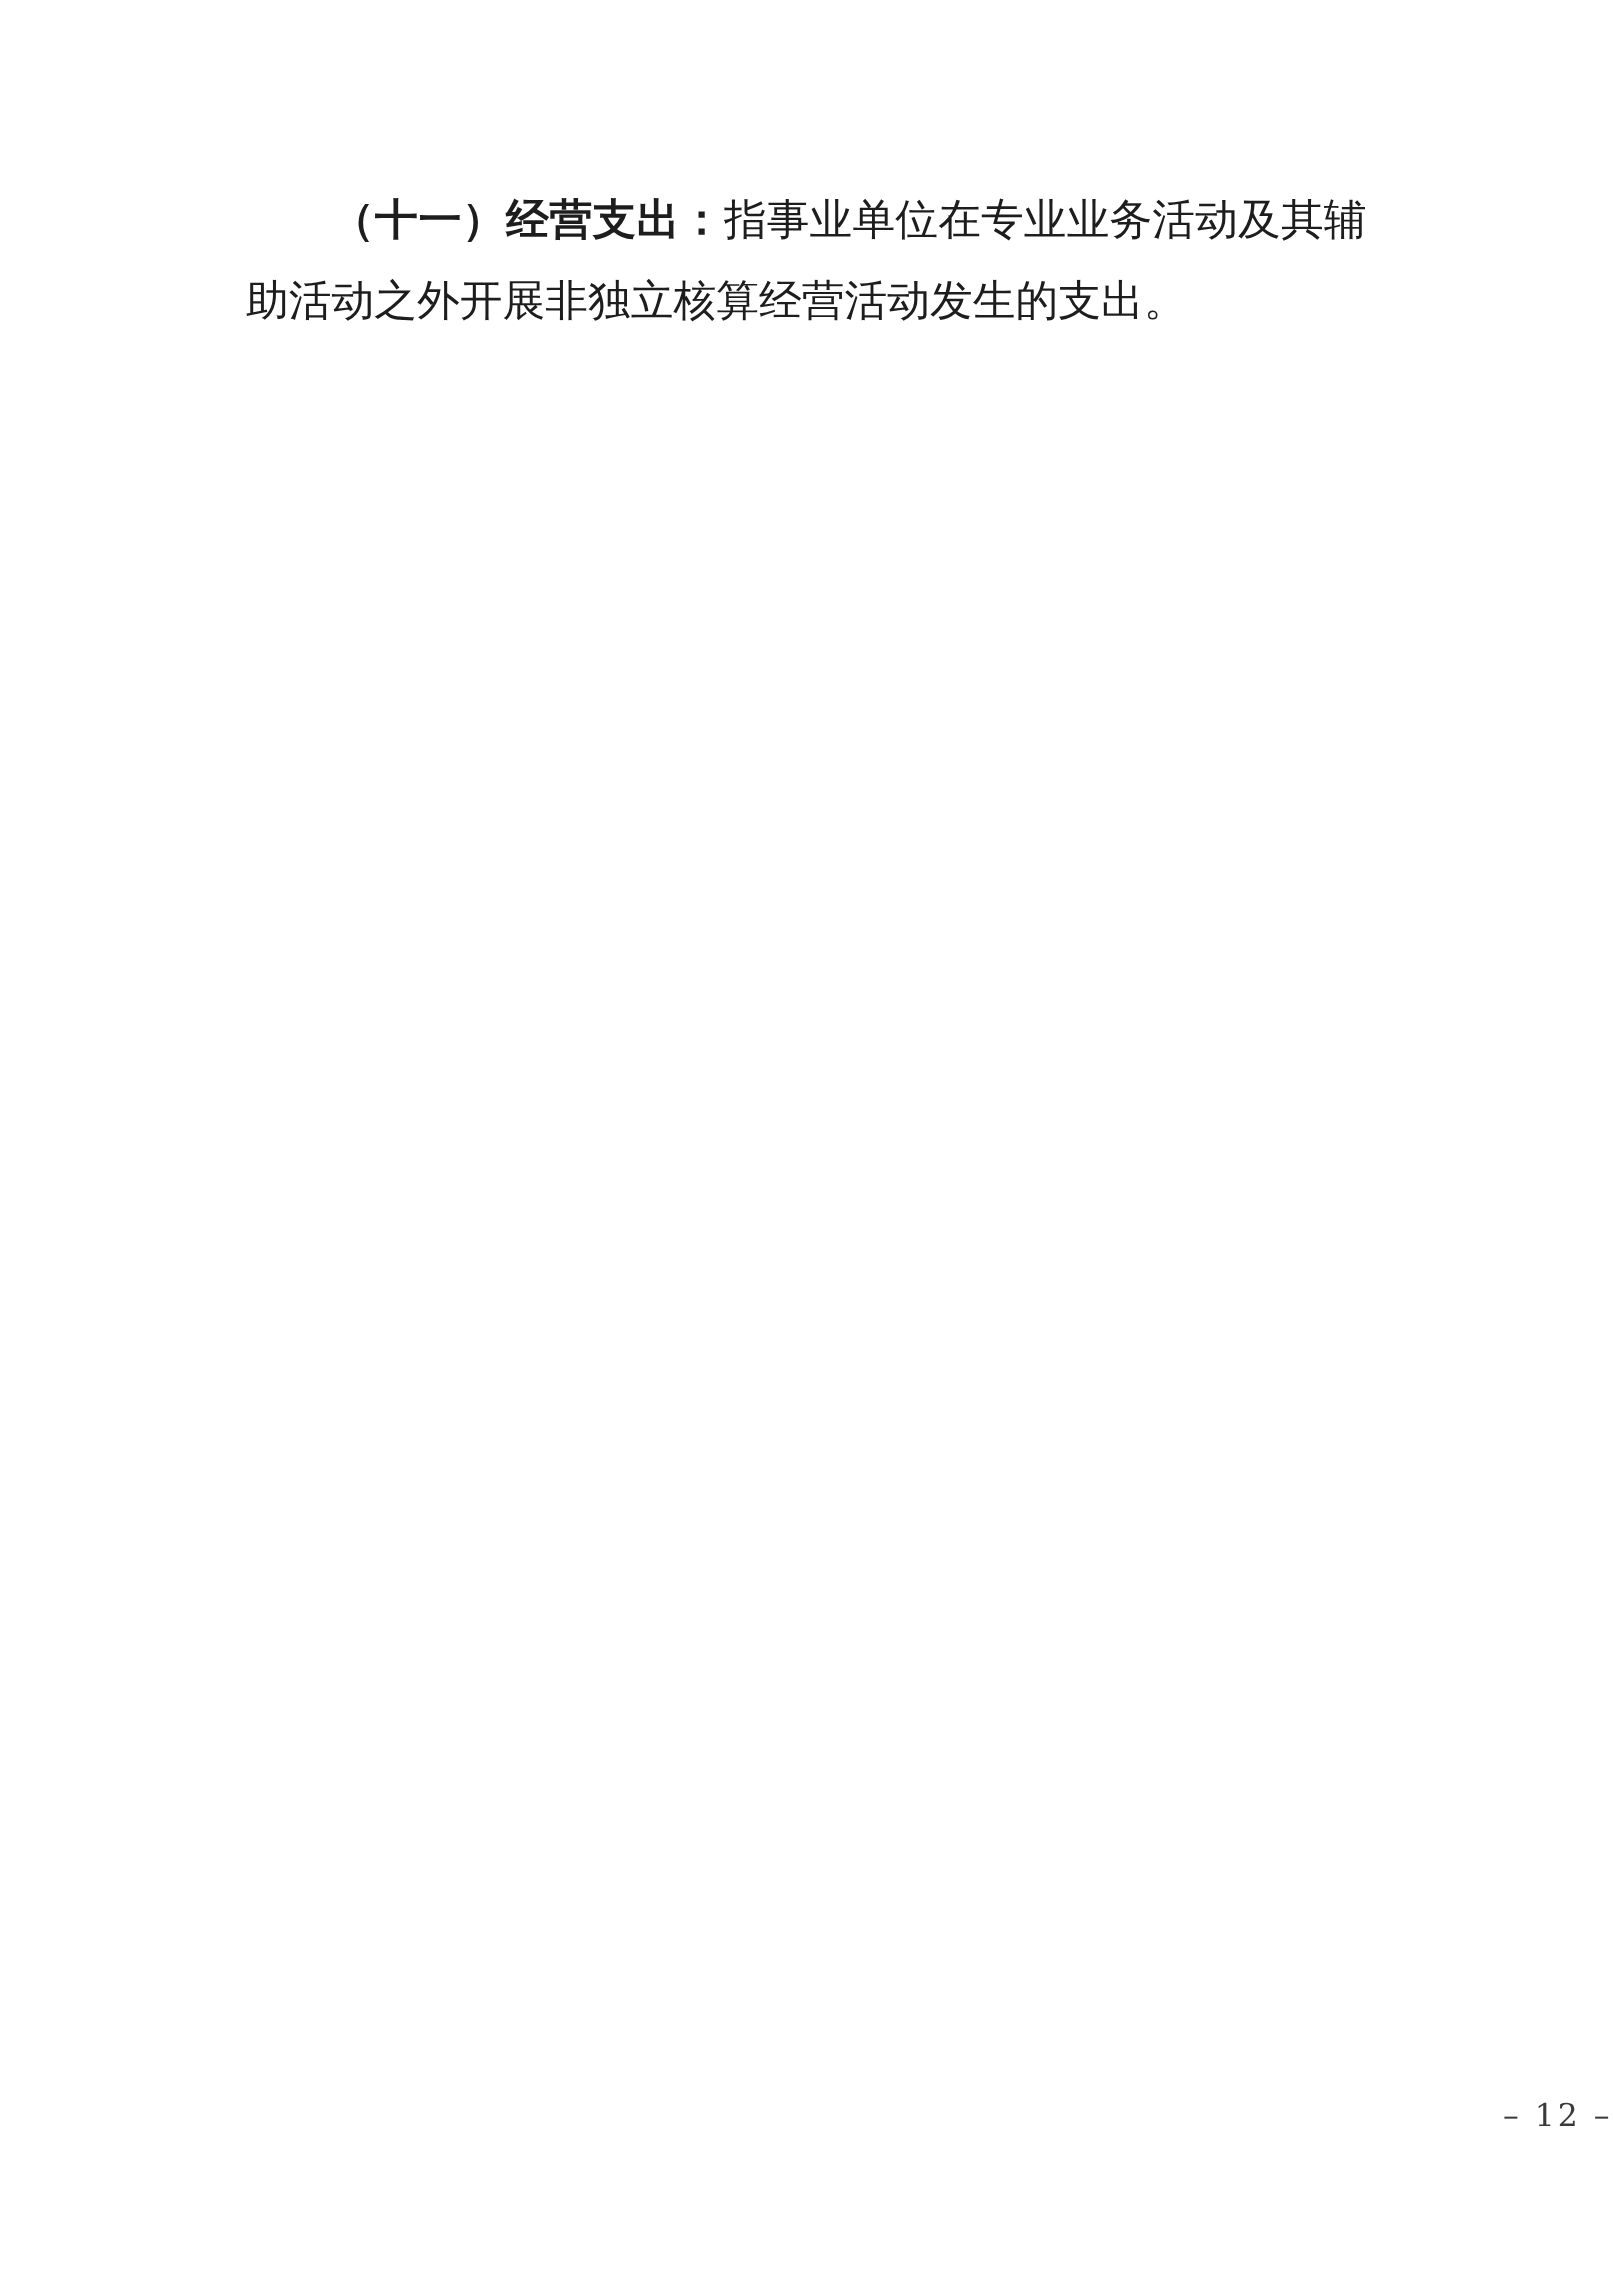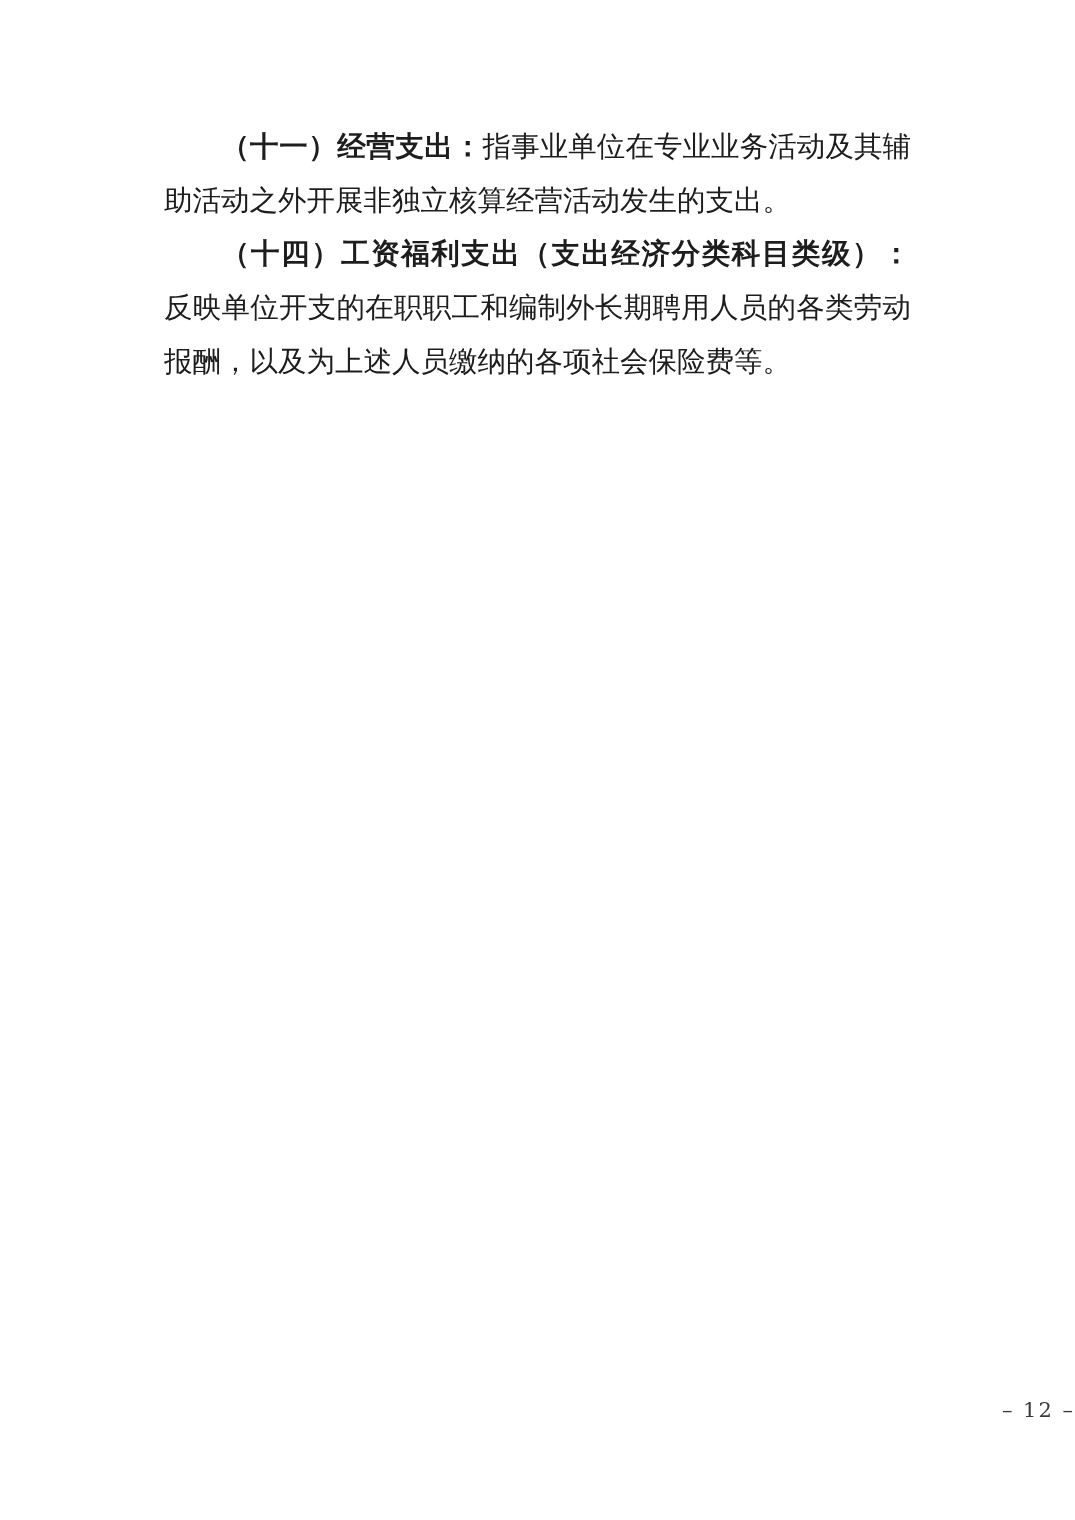--- a/index.html
+++ b/index.html
@@ -53,19 +53,18 @@
 </head>
 <body>
 
 <div class="page">
   <div class="doc-content">
 
     <p class="para"><b class="term">（十一）经营支出：</b><span class="definition">指事业单位在专业业务活动及其辅助活动之外开展非独立核算经营活动发生的支出。</span></p>
 
 
 
-    <p class="para"><b class="term">（十四）工资福利支出（支出经济分类科目类级）：</b><span class="definition">反映单位开支的在职职工和编制外长期聘用人员的各类劳动报酬，以及为上述人员缴纳的各项社会保险费等。</span></p>
 
 
   </div>
 
   <div class="page-footer">– 12 –</div>
 </div>
 
 </body></html>

